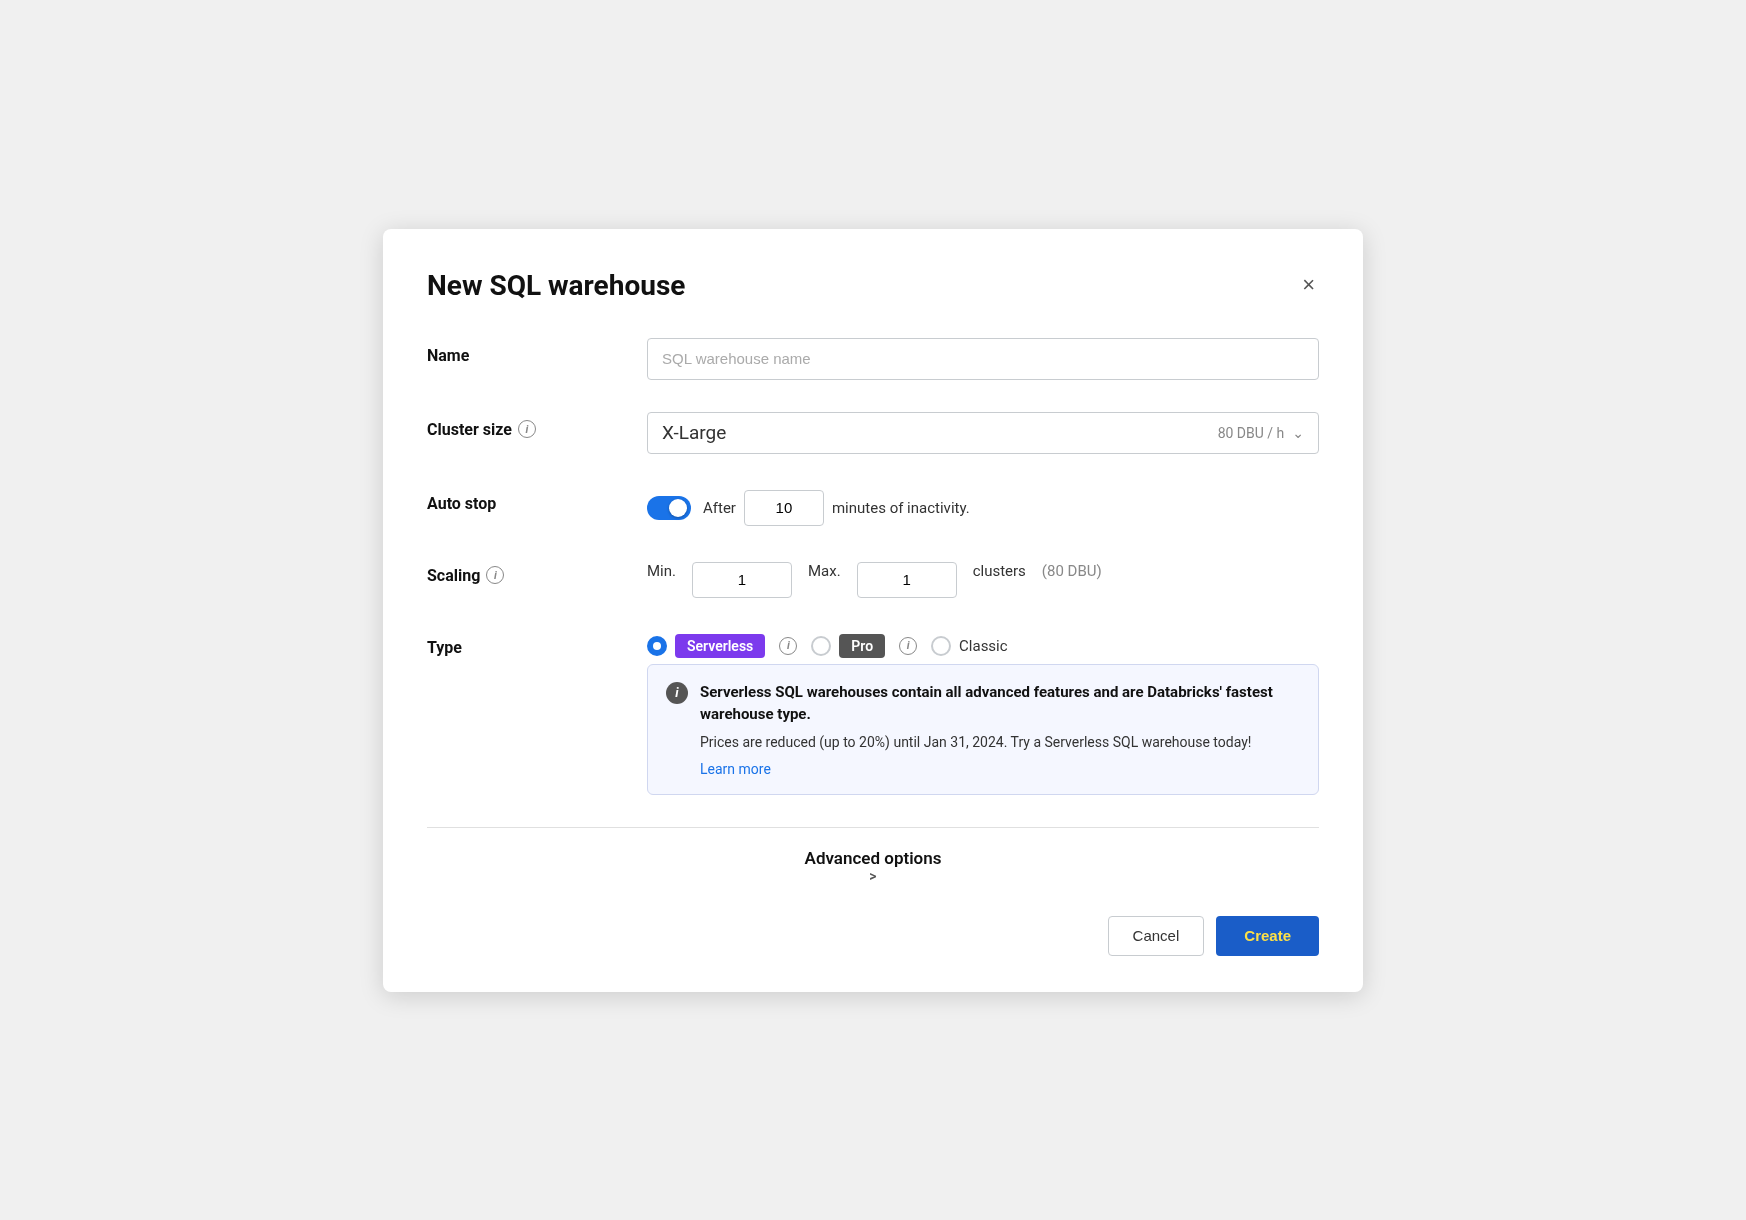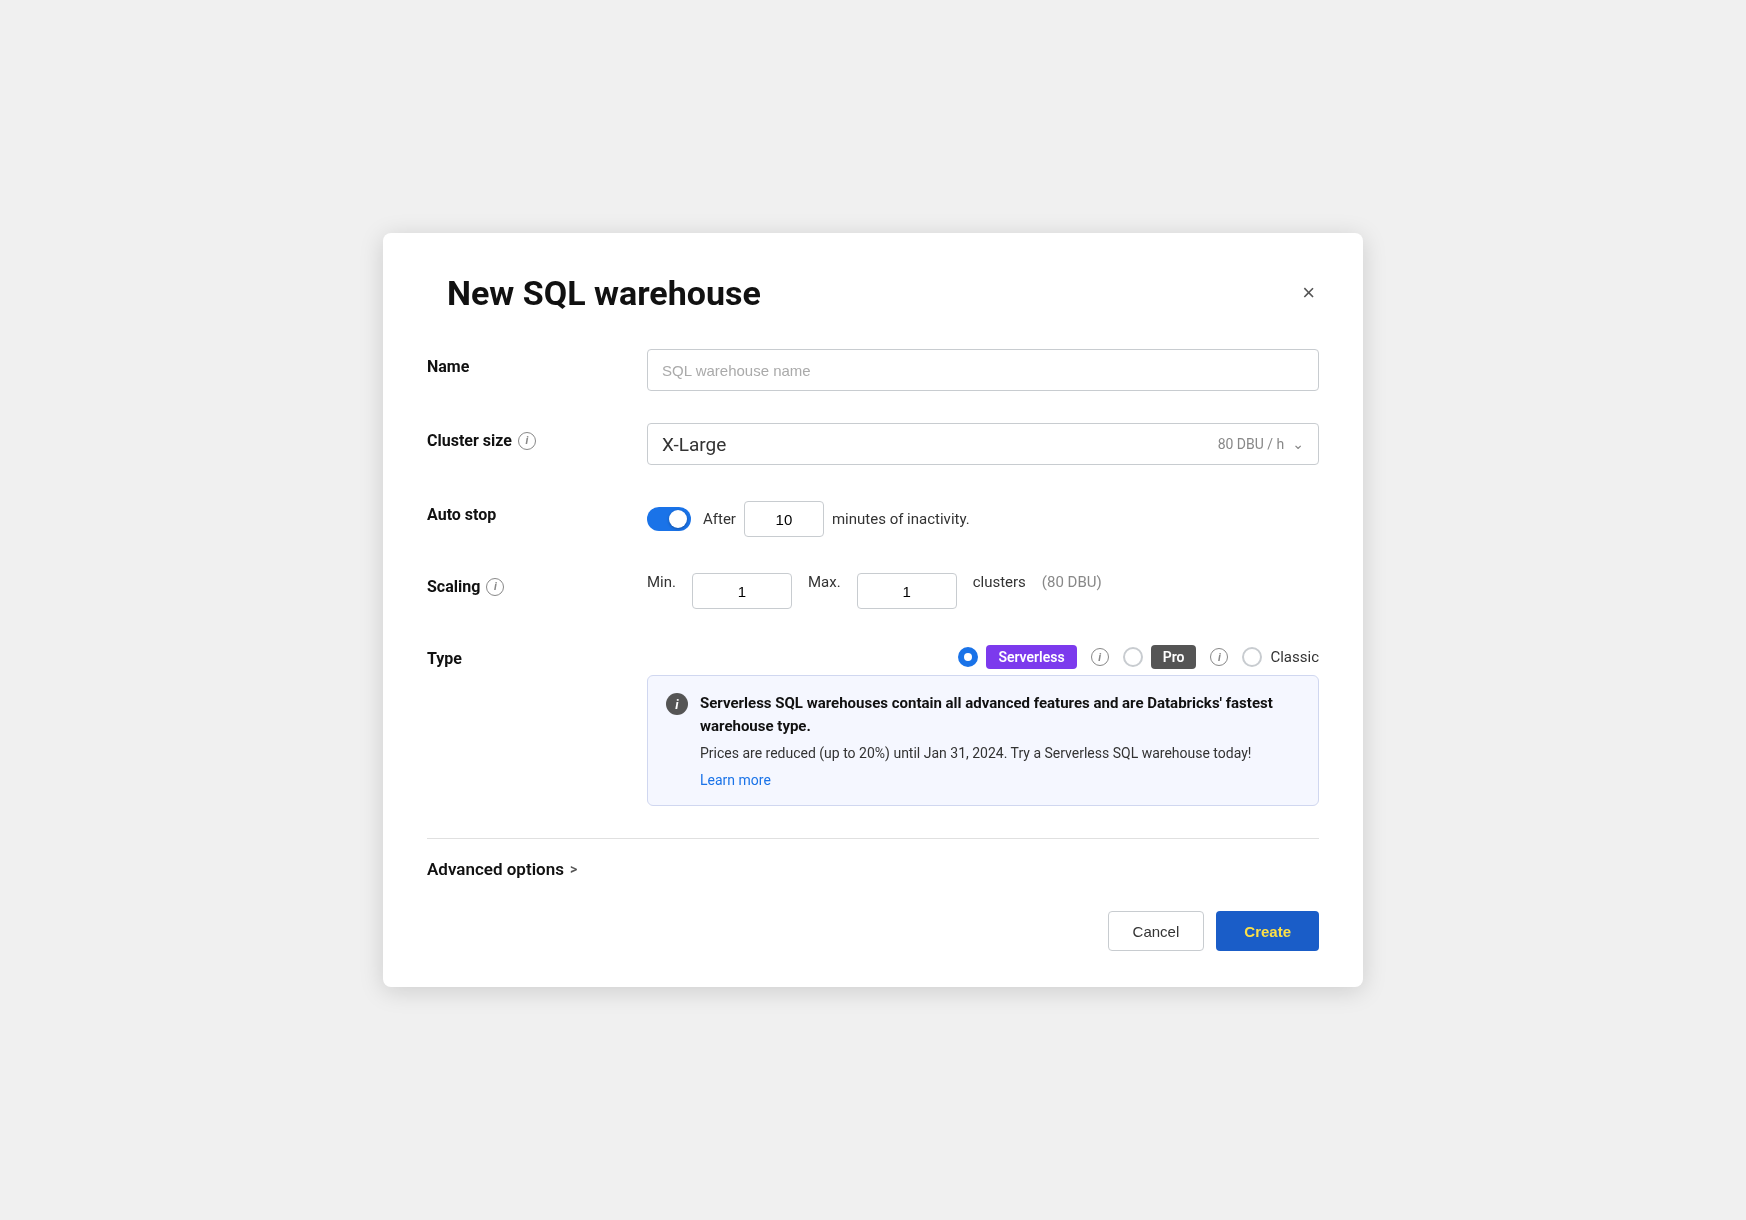--- a/index.html
+++ b/index.html
@@ -19,24 +19,23 @@
       position: relative;
       box-shadow: 0 4px 24px rgba(0,0,0,0.15);
     }
     .dialog-header {
       display: flex;
       align-items: center;
       justify-content: space-between;
       margin-bottom: 36px;
     }
     .dialog-title {
-      font-size: 34px;
+      font-size: 28px;
       font-weight: 700;
       color: #111;
-      margin-left: 20px;
     }
     .close-btn {
       background: none;
       border: none;
       cursor: pointer;
       color: #555;
       font-size: 22px;
       line-height: 1;
       padding: 4px;
     }
@@ -167,21 +166,20 @@
       color: #888;
     }
 
     
     .type-options {
       display: flex;
       align-items: center;
       gap: 14px;
       margin-bottom: 6px;
       padding-top: 4px;
-      justify-content: flex-end;
     }
     .type-option {
       display: flex;
       align-items: center;
       gap: 8px;
       cursor: pointer;
     }
     .radio-circle {
       width: 20px;
       height: 20px;
@@ -287,26 +285,26 @@
     .divider {
       height: 1px;
       background: #e0e0e0;
       margin: 8px 0 20px 0;
     }
 
     
     .advanced-options {
       display: flex;
       align-items: center;
-      gap: 6px;
       font-size: 17px;
       font-weight: 600;
       color: #111;
       cursor: pointer;
       margin-bottom: 32px;
+      flex-direction: column;
     }
     .chevron-icon {
       font-size: 14px;
       color: #555;
     }
 
     
     .footer {
       display: flex;
       justify-content: flex-end;

